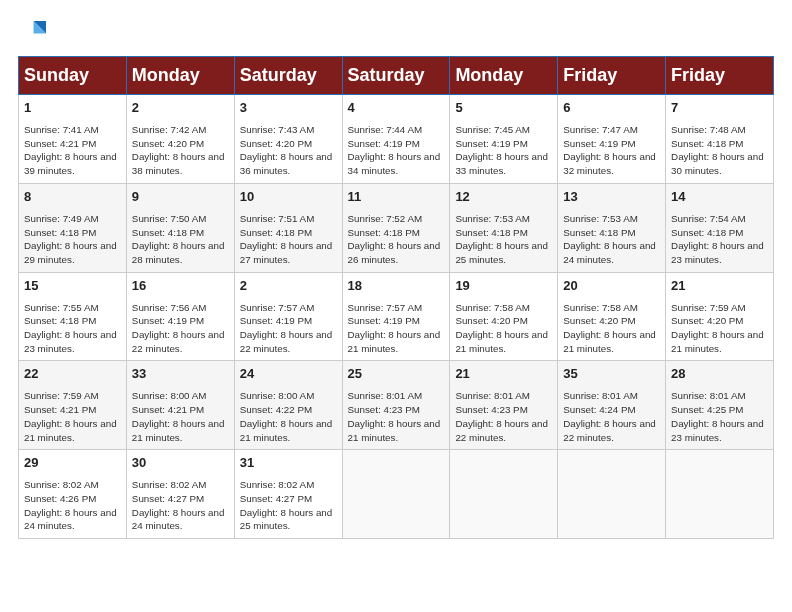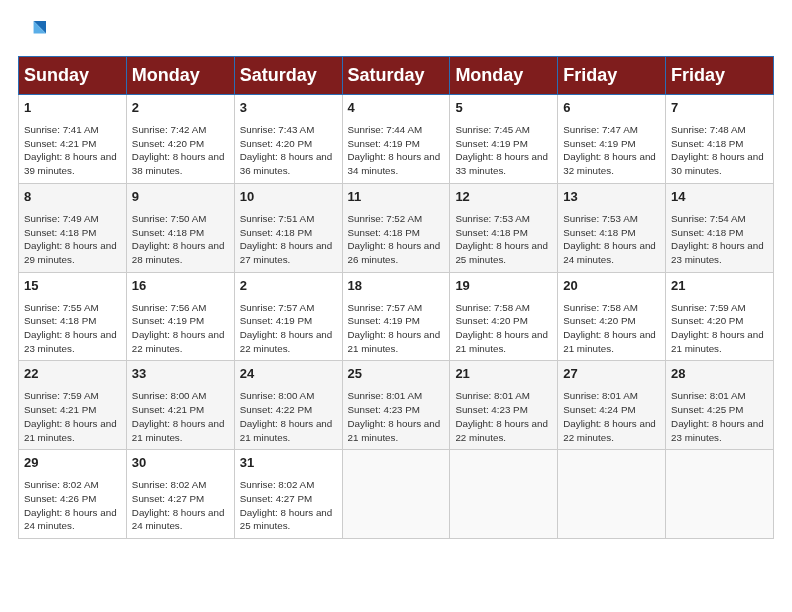--- a/index.html
+++ b/index.html
@@ -339,21 +339,21 @@
         </td>
           <td>
           <span class="day-number">21</span>
           <div class="day-info">
             Sunrise: 8:01 AM<br>
             Sunset: 4:23 PM<br>
             Daylight: 8 hours and 22 minutes.
           </div>
         </td>
           <td>
-          <span class="day-number">27</span>
+          <span class="day-number">35</span>
           <div class="day-info">
             Sunrise: 8:01 AM<br>
             Sunset: 4:24 PM<br>
             Daylight: 8 hours and 22 minutes.
           </div>
         </td>
           <td>
           <span class="day-number">28</span>
           <div class="day-info">
             Sunrise: 8:01 AM<br>

